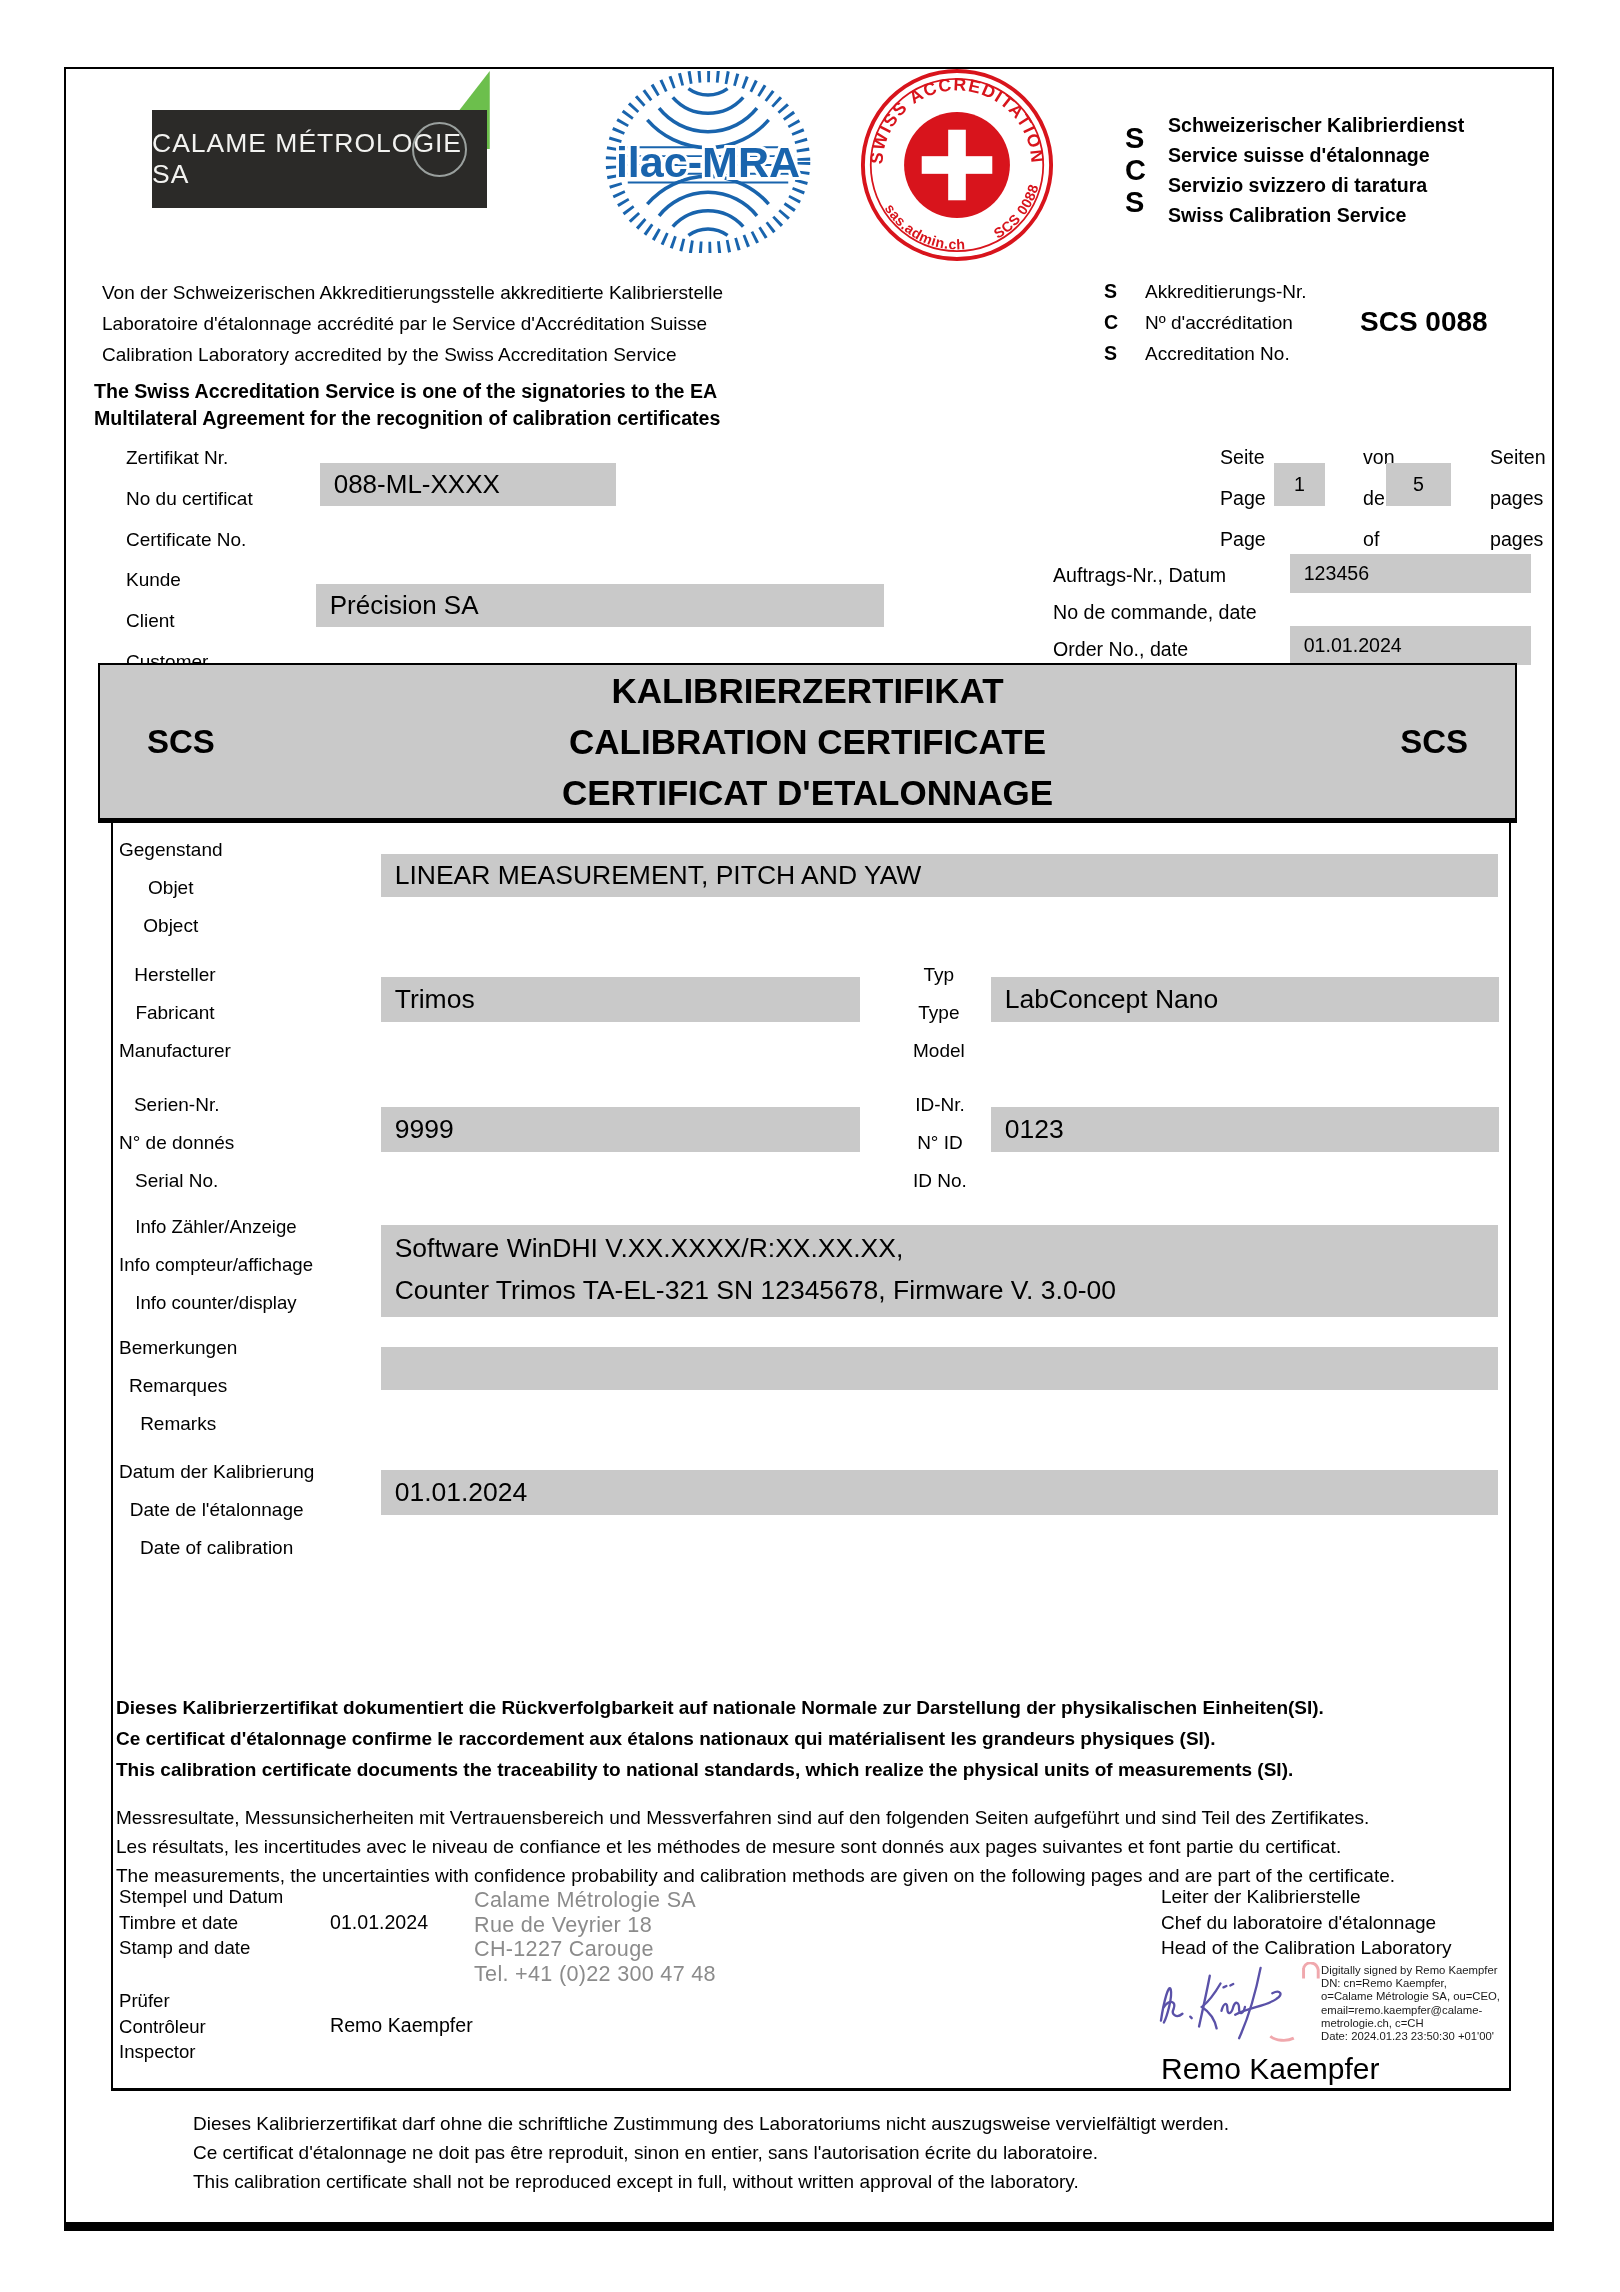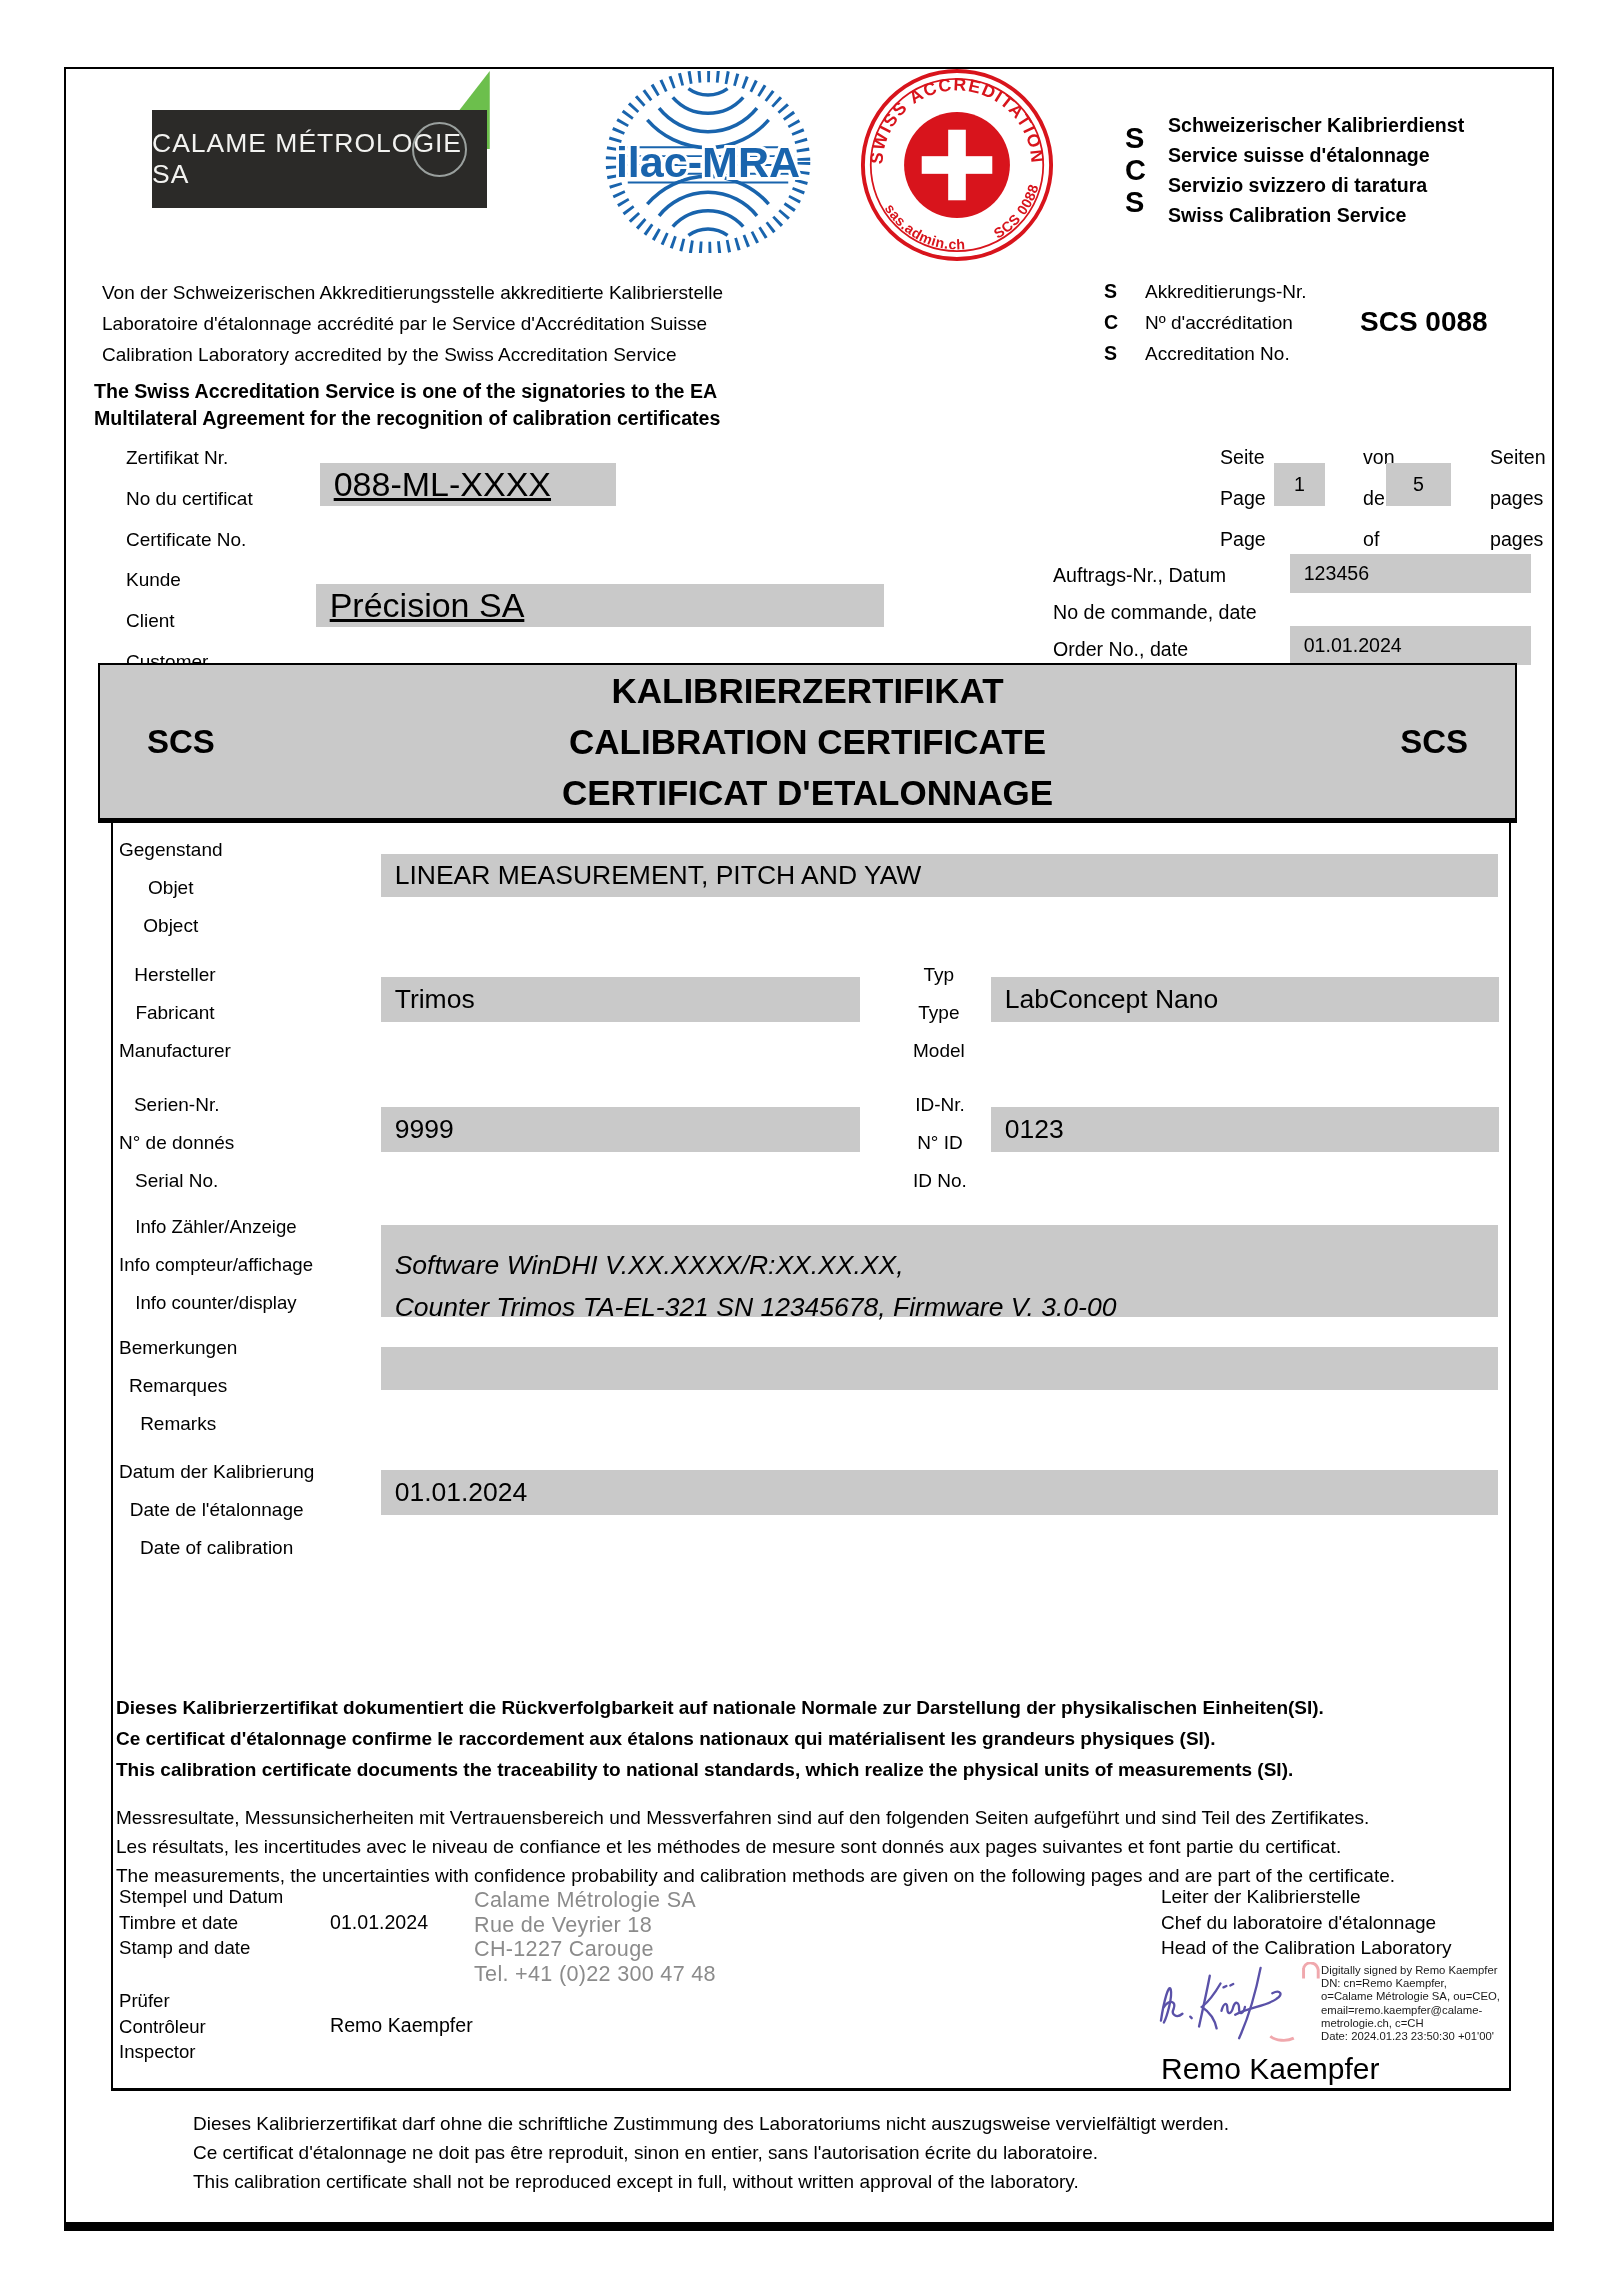--- a/index.html
+++ b/index.html
@@ -22,24 +22,24 @@
   .lh32 span { line-height: 31px; }
   .lh30 span { line-height: 29px; }
   .lh28 span { line-height: 27.4px; }
   .lh26 span { line-height: 25.5px; }
   .bold { font-weight: bold; }
   
   .gbox {
     position: absolute; background: #c9c9c9; display: flex; align-items: center;
     padding-left: 13.7px; font-size: 26.5px; white-space: nowrap;
   }
-  .gbox.med { font-size: 34px; text-decoration: underline; }
+  .gbox.med { font-size: 26px; }
   .gbox.small { font-size: 19.6px; }
   .gbox.center { justify-content: center; padding-left: 0; }
-  .gbox.multiline { display: block; padding-top: 19px; line-height: 42px; font-style: italic; }
+  .gbox.multiline { display: block; padding-top: 2px; line-height: 42px; }
   
   .calame-box {
     position: absolute; left: 152px; top: 110px; width: 335px; height: 98px;
     background: #2b2a28; display: flex; align-items: center; justify-content: center;
   }
   .calame-box span { color: #f2f2f0; font-size: 26.5px; letter-spacing: 1px; font-weight: 400; }
   .logo-circle {
     position: absolute; left: 412px; top: 122px; width: 55px; height: 55px;
     border: 2px solid #9aa09e; border-radius: 50%;
   }

